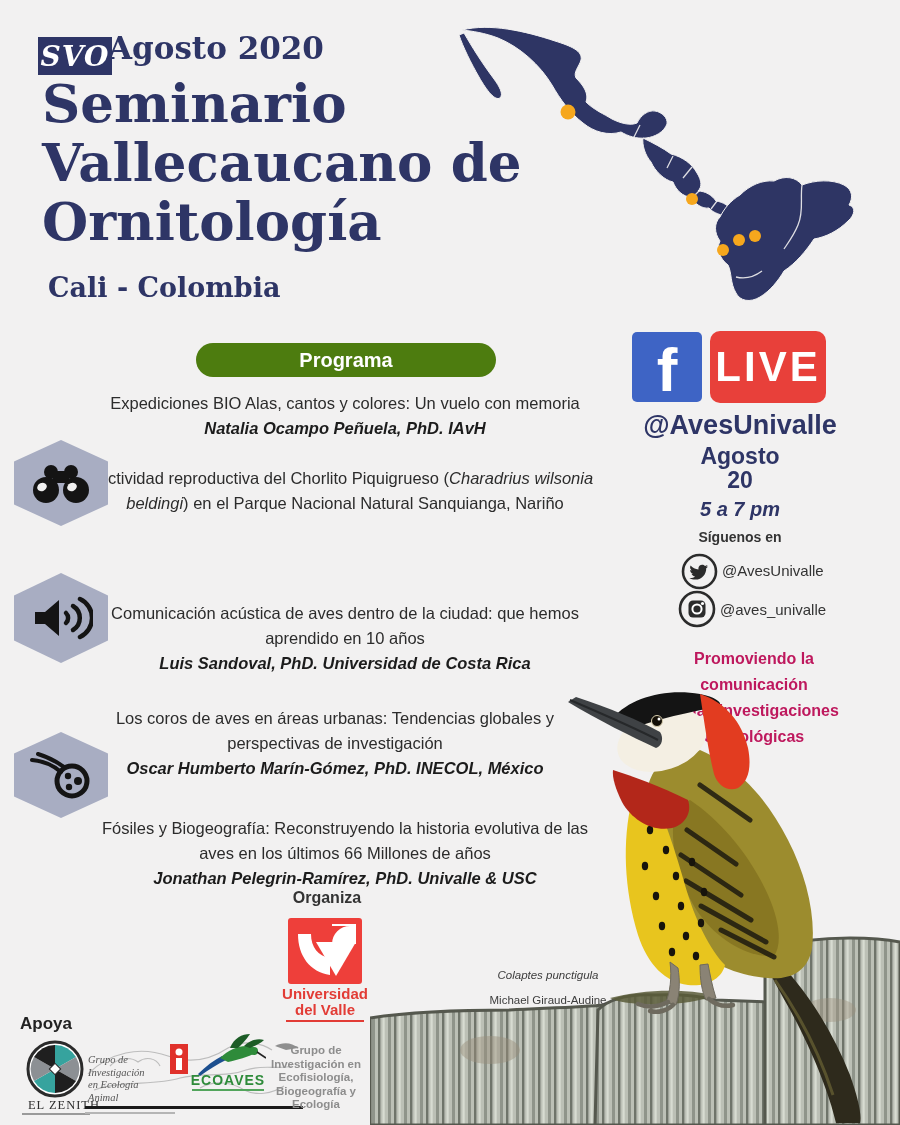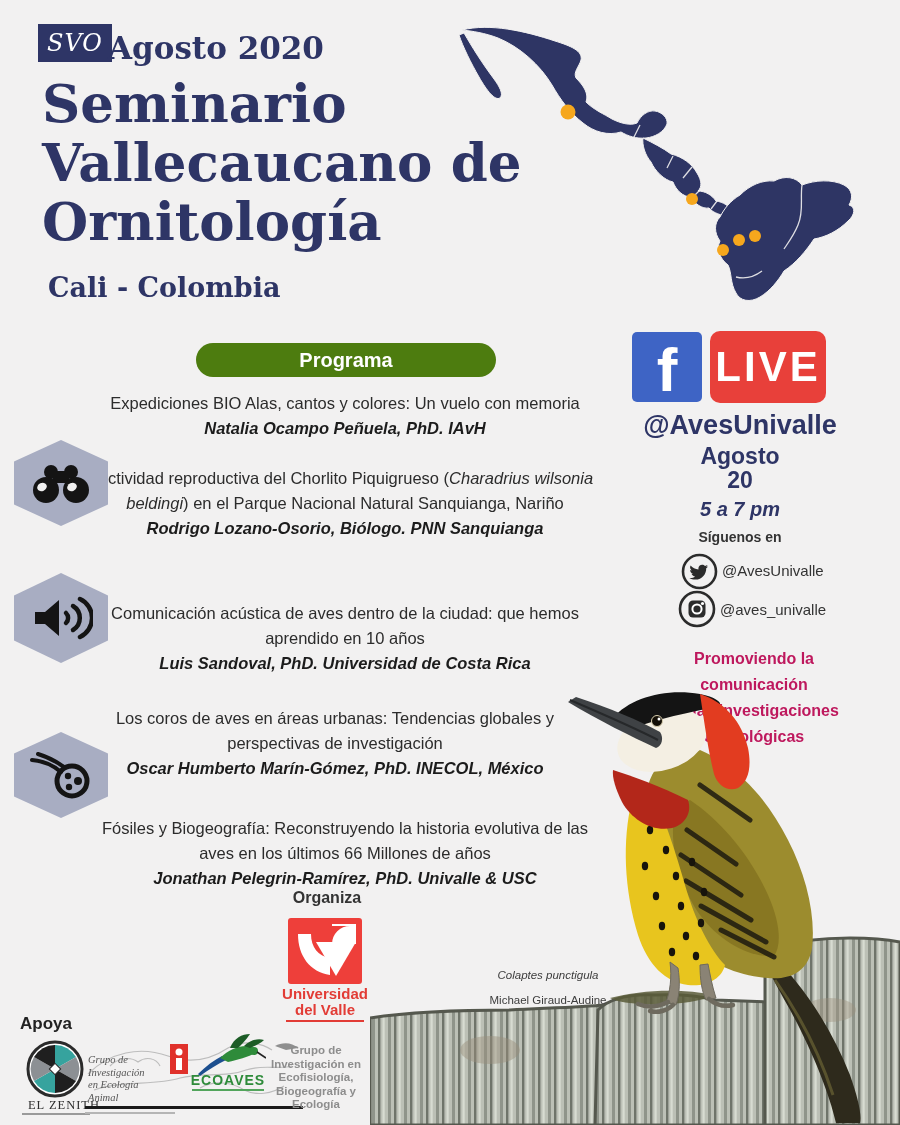--- a/index.html
+++ b/index.html
@@ -1,22 +1,22 @@
 <!DOCTYPE html>
 <html><head>
 <meta charset="utf-8">
 <style>
   html,body{margin:0;padding:0;}
   body{font-family:"Liberation Sans",sans-serif;background:#ddd;}
   .poster{position:relative;width:900px;height:1125px;background:#f2f1f1;overflow:hidden;margin:0 auto;}
   .abs{position:absolute;}
 
   
-  .svo-badge{left:38px;top:24px;width:74px;height:38px;background:#2e3566;color:#fff;
-    font-family:"DejaVu Serif",serif;font-style:italic;font-weight:normal;font-size:24px;
+  .svo-badge{left:38px;top:37px;width:74px;height:38px;background:#2e3566;color:#fff;
+    font-family:"DejaVu Serif",serif;font-style:italic;font-weight:bold;font-size:28px;
     display:flex;align-items:center;justify-content:center;letter-spacing:1px;}
   .edition{left:108px;top:30px;font-family:"DejaVu Serif",serif;font-weight:bold;font-size:31px;color:#2e3566;}
   .main-title{left:42px;top:74px;font-family:"DejaVu Serif",serif;font-weight:bold;font-size:53px;
     line-height:59px;color:#2e3566;letter-spacing:0px;}
   .location{left:48px;top:272px;font-family:"DejaVu Serif",serif;font-weight:bold;font-size:27px;color:#2e3566;}
 
   
   .pill{left:196px;top:343px;width:300px;height:34px;border-radius:17px;background:#4d7c0f;
     color:#fff;font-weight:bold;font-size:20px;display:flex;align-items:center;justify-content:center;}
   .talk{left:85px;width:520px;text-align:center;font-size:16.5px;line-height:25px;color:#2c2c2c;}
@@ -110,21 +110,20 @@
     <span>Programa</span>
   </div>
 
   <div class="abs talk" style="top:391px;">
     <div>Expediciones BIO Alas, cantos y colores: Un vuelo con memoria</div>
     <div class="speaker">Natalia Ocampo Peñuela, PhD. IAvH</div>
   </div>
 
   <div class="abs talk" style="top:466px;">
     <div><span>Actividad reproductiva del Chorlito Piquigrueso (</span><span class="sp-italic">Charadrius wilsonia beldingi</span><span>) en el Parque Nacional Natural Sanquianga, Nariño</span></div>
-    <div class="speaker">Rodrigo Lozano-Osorio, Biólogo. PNN Sanquianga</div>
   </div>
 
   <div class="abs talk" style="top:601px;">
     <div>Comunicación acústica de aves dentro de la ciudad: que hemos aprendido en 10 años</div>
     <div class="speaker">Luis Sandoval, PhD. Universidad de Costa Rica</div>
   </div>
 
   <div class="abs talk" style="top:706px;width:500px;">
     <div>Los coros de aves en áreas urbanas: Tendencias globales y perspectivas de investigación</div>
     <div class="speaker">Oscar Humberto Marín-Gómez, PhD. INECOL, México</div>

